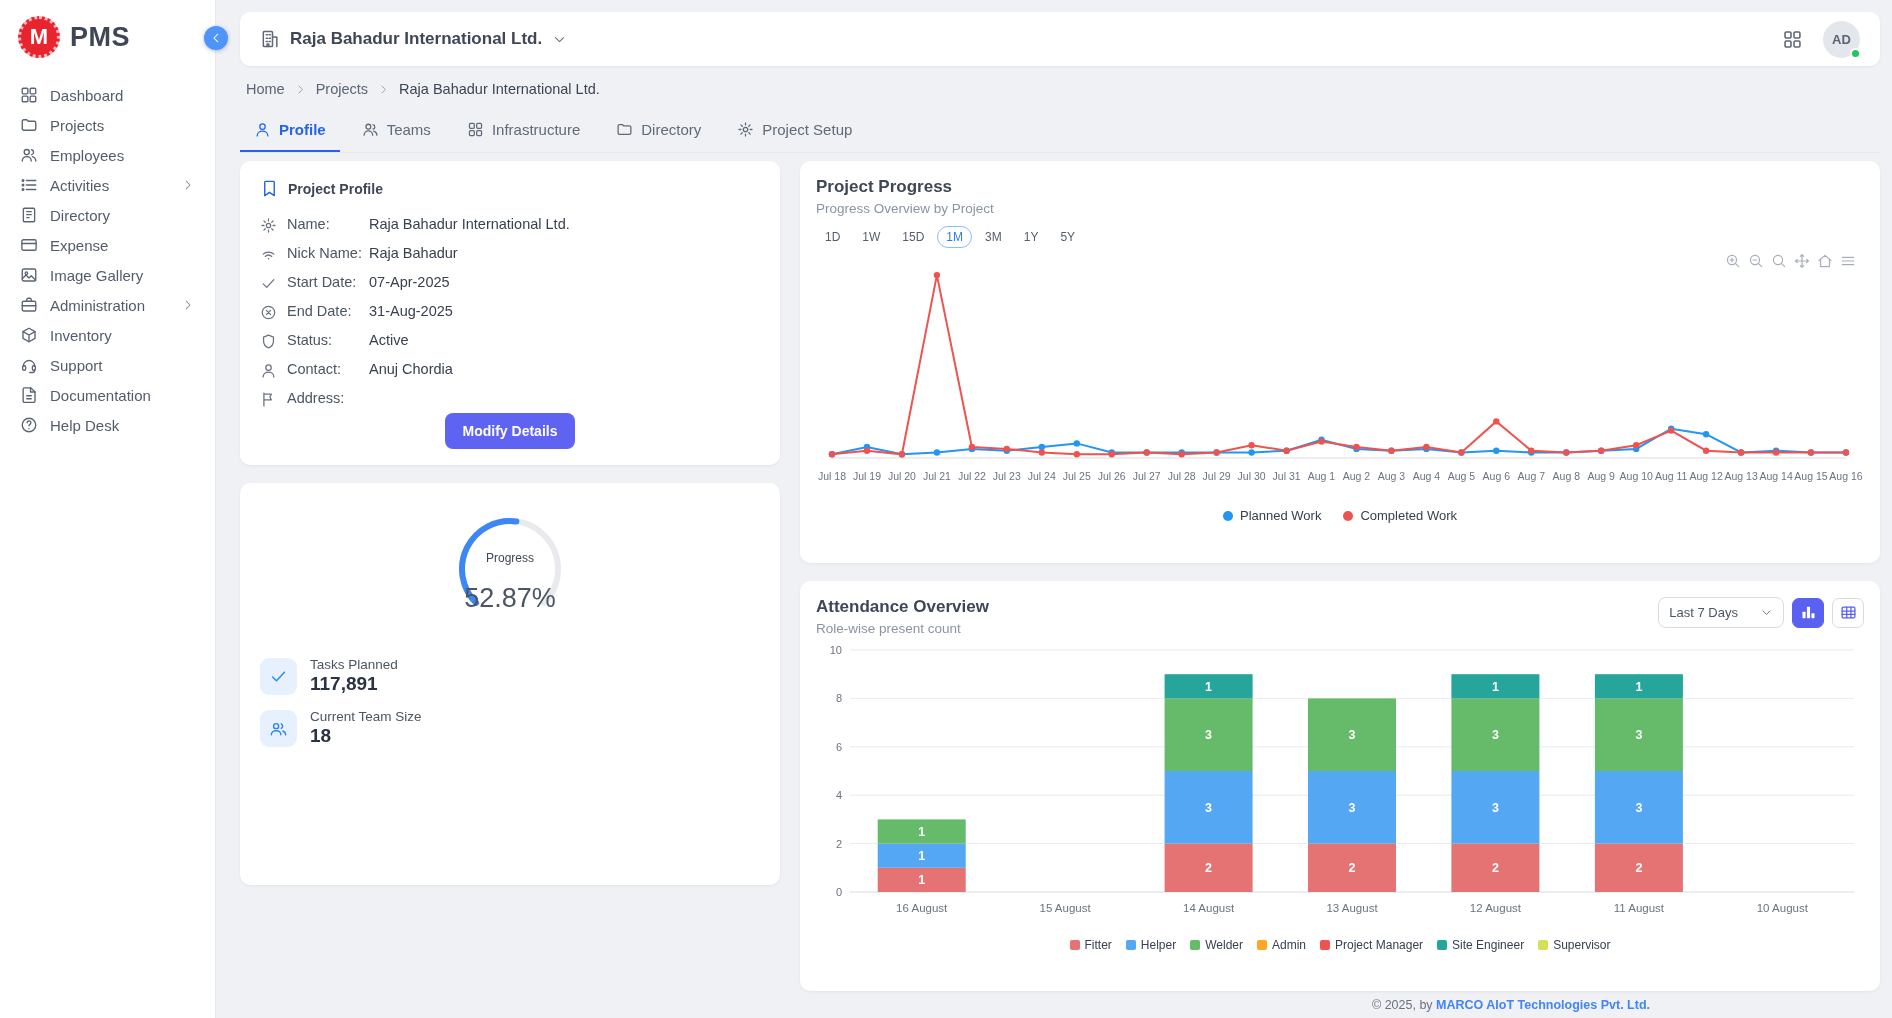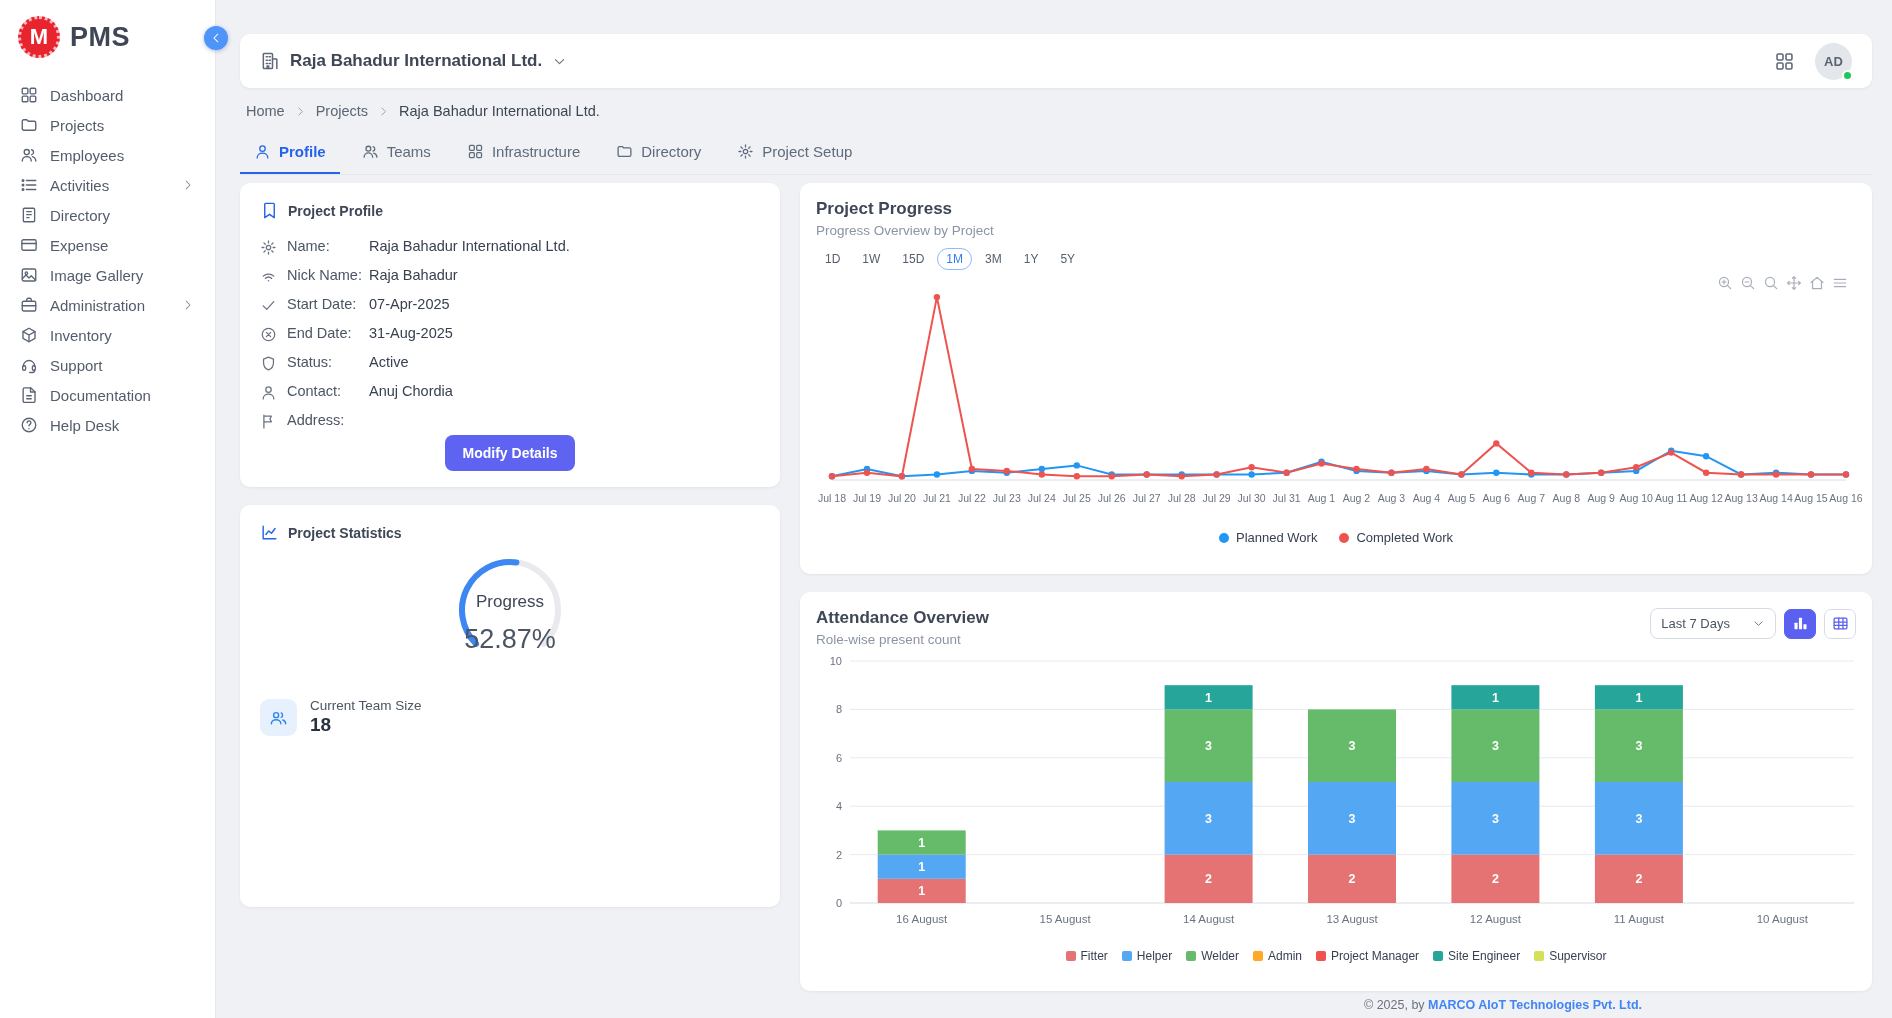--- a/index.html
+++ b/index.html
@@ -20,21 +20,21 @@
   .mi-icon .ic { width:18px; height:18px; }
   .mi-chev { margin-left:auto; display:flex; color:#8b93a1; }
   .mi-chev .ic { width:14px; height:14px; }
 
   .collapse-btn { position:absolute; left:204px; top:26px; width:24px; height:24px; border-radius:50%; border:none;
                   background:#4f94f8; color:#fff; display:grid; place-items:center; z-index:10; cursor:pointer;
                   box-shadow:0 1px 4px rgba(30,64,175,.35); }
   .collapse-btn .ic { width:14px; height:14px; }
 
   
-  .main { flex:1; display:flex; flex-direction:column; padding:12px 20px 0 24px; min-width:0;margin-top:22px; }
+  .main { flex:1; display:flex; flex-direction:column; padding:12px 12px 0 24px; min-width:0; }
   .card, .topbar { background:#fff; border-radius:10px; box-shadow:0 1px 3px rgba(16,24,40,.06); }
 
   .topbar { height:54px; display:flex; align-items:center; justify-content:space-between; padding:0 20px; }
   .company { display:flex; align-items:center; gap:10px; cursor:pointer; }
   .company .ic { width:20px; height:20px; color:#5f6878; }
   .company-name { font-size:17px; font-weight:600; color:#3f4756; }
   .company .chev .ic { width:15px; height:15px; color:#6b7280; }
   .topbar-right { display:flex; align-items:center; gap:20px; }
   .apps-btn { display:flex; color:#5f6878; cursor:pointer; background:none; border:none; }
   .apps-btn .ic { width:21px; height:21px; }
@@ -68,21 +68,21 @@
   .f-icon { display:flex; color:#6b7280; padding-top:1px; }
   .f-icon .ic { width:17px; height:17px; }
   .f-label { color:#4b5563; }
   .f-value { color:#394150; }
   .modify-btn { margin:auto auto 4px auto; display:block; background:#5f63f2; color:#fff; border:none; border-radius:8px;
                 padding:10px 18px; font-size:14px; font-weight:600; cursor:pointer; font-family:inherit; }
 
   
   .stats-card { height:402px; padding:18px 20px; }
   .gauge-wrap { position:relative; width:220px; margin:8px auto 0 auto; height:126px; }
-  .gauge-label { position:absolute; left:0; right:0; top:42px; text-align:center; font-size:17px; color:#3f4756; }
+  .gauge-label { position:absolute; left:0; right:0; top:42px; text-align:center; font-size:12px; color:#3f4756; }
   .gauge-value { position:absolute; left:0; right:0; top:74px; text-align:center; font-size:27px; color:#4b5563; }
   .stat-list { margin-top:22px; display:flex; flex-direction:column; gap:14px; }
   .stat-row { display:flex; align-items:center; gap:13px; }
   .stat-ic { width:37px; height:37px; border-radius:9px; background:#e7f1fd; color:#2b87f0; display:grid; place-items:center; }
   .stat-ic .ic { width:19px; height:19px; }
   .stat-label { font-size:13.5px; color:#4b5563; }
   .stat-value { font-size:19px; font-weight:bold; color:#2a3342; margin-top:1px; }
 
   
   .progress-card { height:402px; padding:16px 16px; position:relative; }
@@ -453,38 +453,40 @@
                     <path d="M5.5 3v18M5.5 4.5h10.5l-2 4 2 4H5.5"></path>
                   </svg>
                 </span>
                 <span class="f-label">Address:</span>
               </div>
             </div>
           <button class="modify-btn">Modify Details</button>
         </section>
 
         <section class="card stats-card">
-          <div class="card-head">
-            <span>
-                <svg class="ic" viewBox="0 0 24 24" fill="none" stroke="currentColor" stroke-width="1.8" stroke-linecap="round" stroke-linejoin="round">
-                  <path d="M4 4v16h16"></path>
-                  <path d="M7.5 14.5L11 10l3.5 3 4.5-6"></path>
-                </svg>
-              </span>
-            <span class="card-title">Project Statistics</span>
-          </div>
           <div class="gauge-wrap">
             <div id="gauge-svg"><svg width="220" height="126" viewBox="0 0 220 126">
                   <path d="M 76.06 93.94 A 48 48 0 1 1 143.94 93.94" fill="none" stroke="#e8eaee" stroke-width="6" stroke-linecap="round"></path>
                   <path d="M 76.06 93.94 A 48 48 0 0 1 116.47 12.44" fill="none" stroke="#3d87f5" stroke-width="6" stroke-linecap="round"></path>
                 </svg></div>
             <div class="gauge-label">Progress</div>
             <div class="gauge-value">52.87%</div>
           </div>
           <div class="stat-list" id="stat-list">
+              <div class="stat-row">
+                <span class="stat-ic">
+                  <svg class="ic" viewBox="0 0 24 24" fill="none" stroke="currentColor" stroke-width="1.8" stroke-linecap="round" stroke-linejoin="round">
+                    <path d="M4.5 12.5l5 5L19.5 6.5"></path>
+                  </svg>
+                </span>
+                <span>
+                  <div class="stat-label">Tasks Planned</div>
+                  <div class="stat-value">117,891</div>
+                </span>
+              </div>
               <div class="stat-row">
                 <span class="stat-ic">
                   <svg class="ic" viewBox="0 0 24 24" fill="none" stroke="currentColor" stroke-width="1.8" stroke-linecap="round" stroke-linejoin="round">
                     <circle cx="9" cy="9" r="3.2"></circle>
                     <path d="M3 20c0-3.1 2.7-5.2 6-5.2s6 2.1 6 5.2"></path>
                     <path d="M15.5 6.2a3.2 3.2 0 0 1 0 5.6M17.5 15.2c2.2.8 3.5 2.5 3.5 4.8"></path>
                   </svg>
                 </span>
                 <span>
                   <div class="stat-label">Current Team Size</div>

